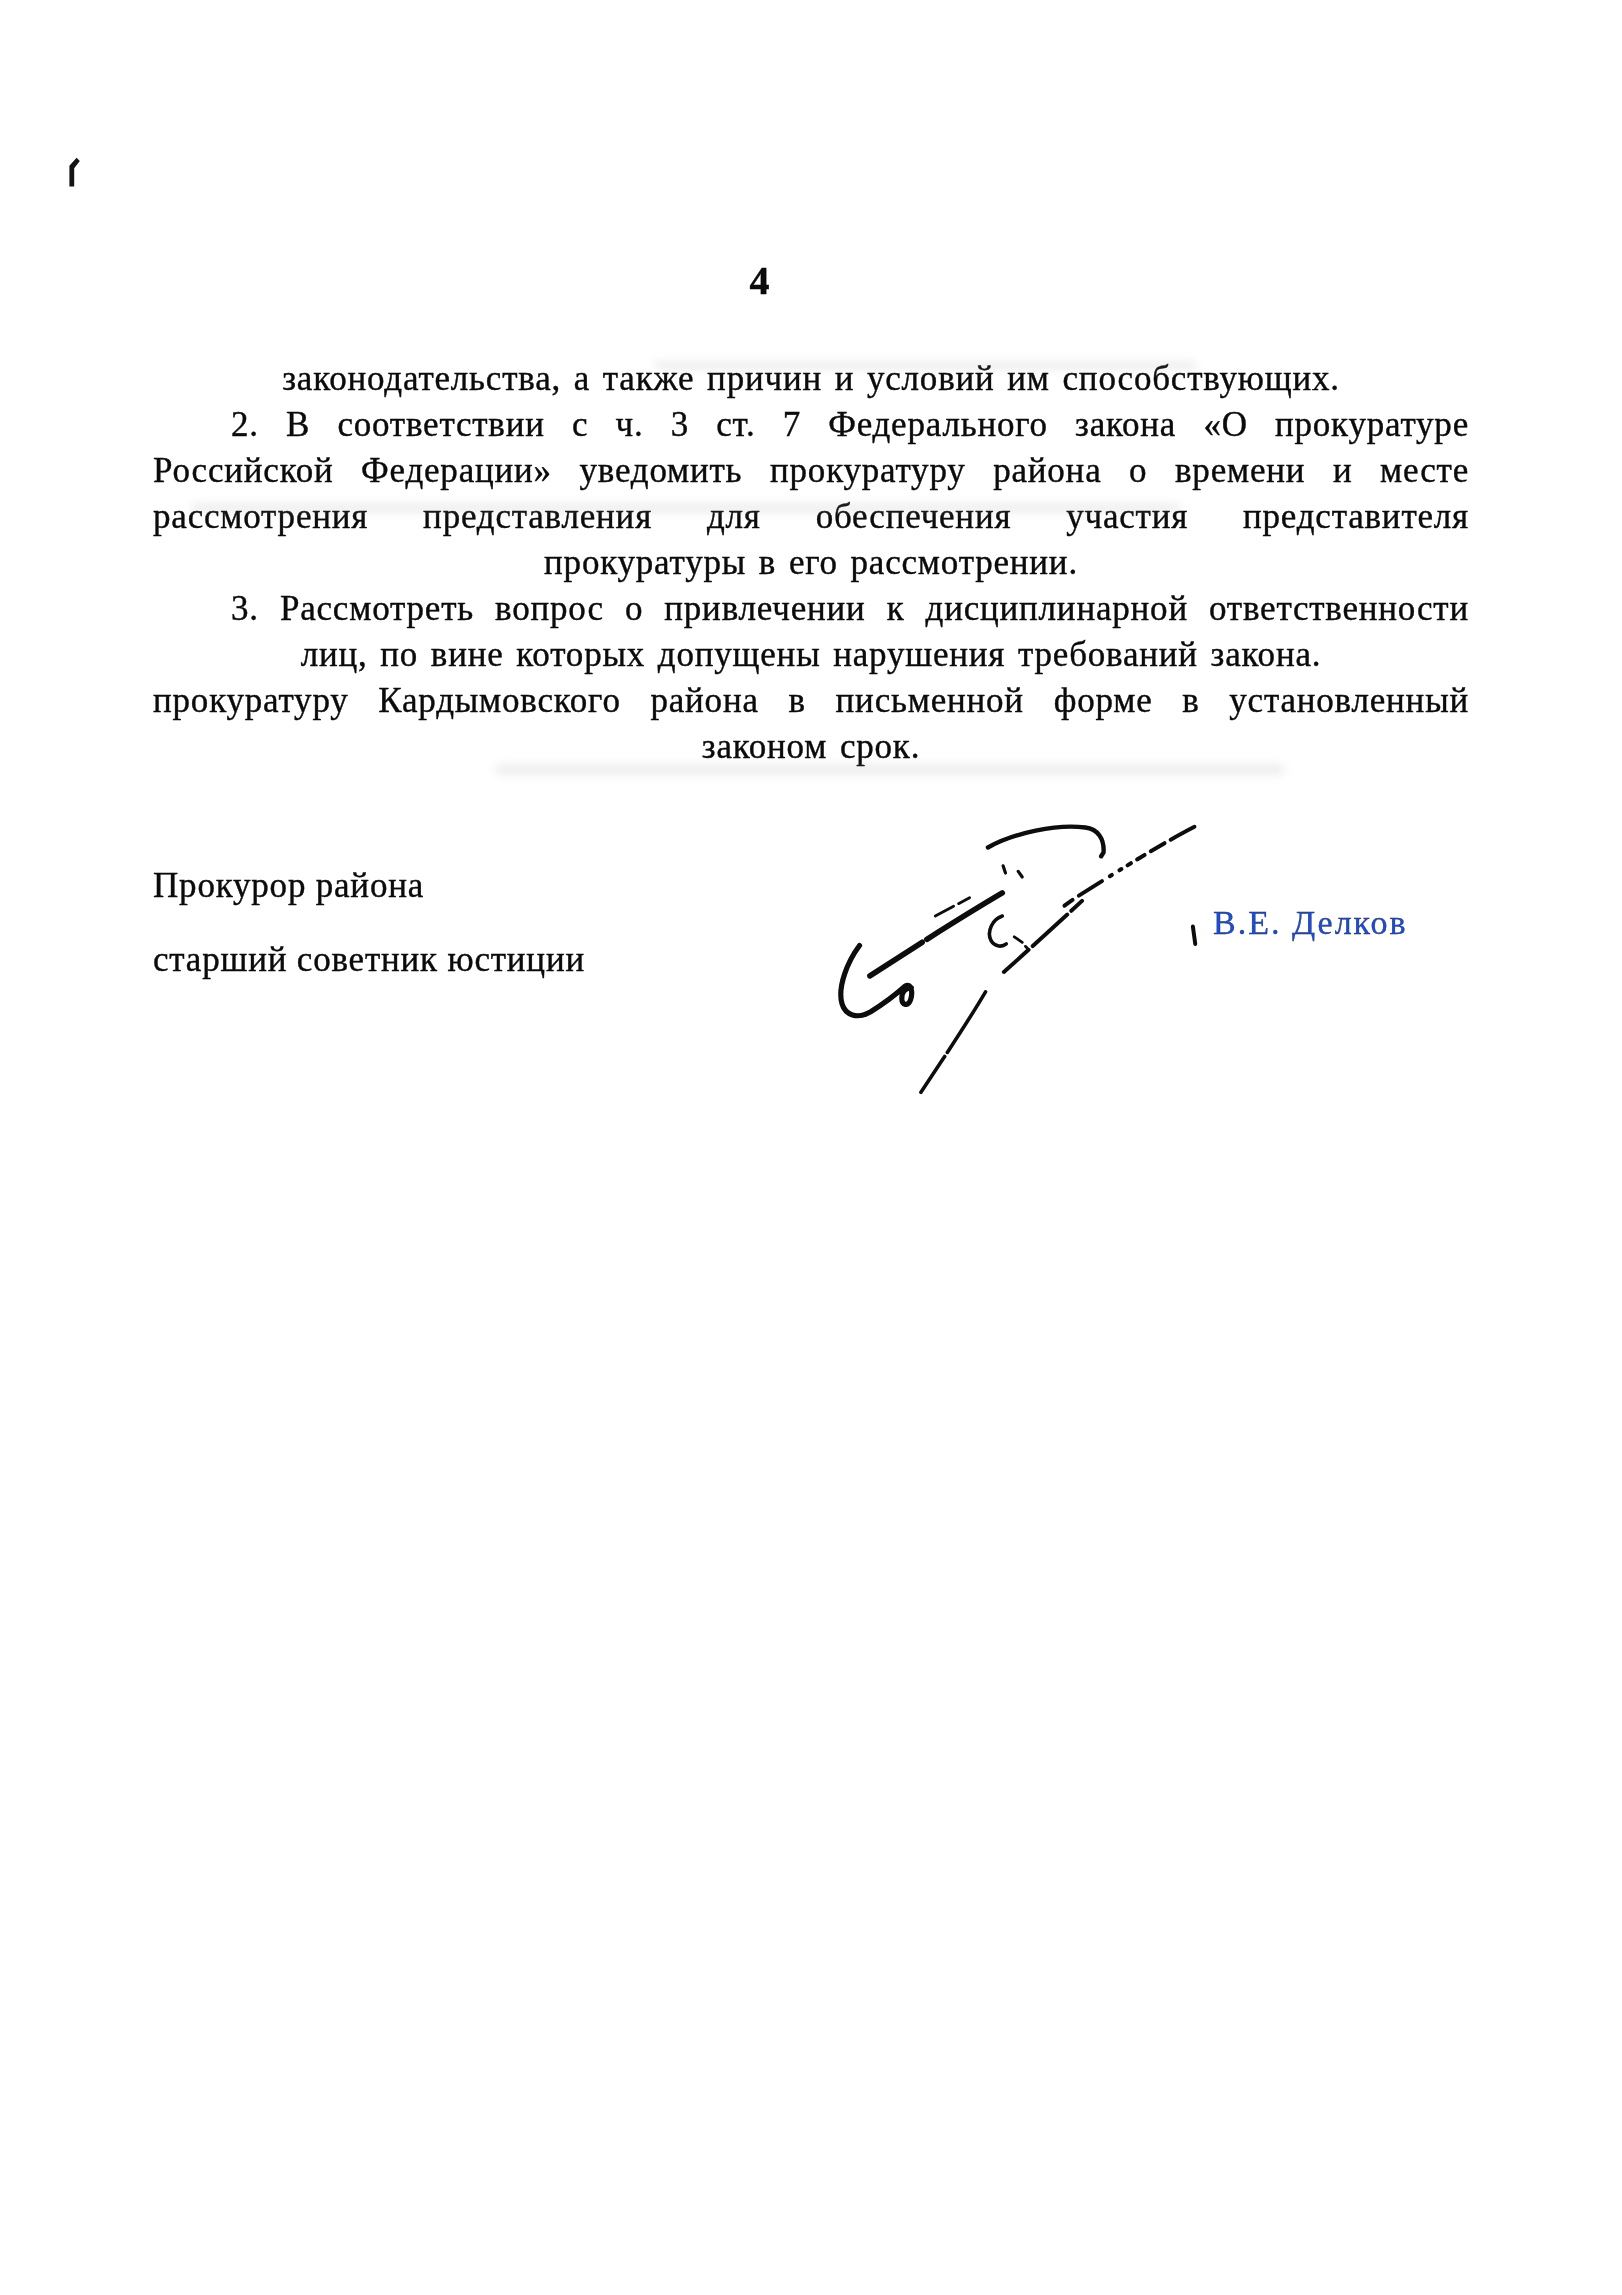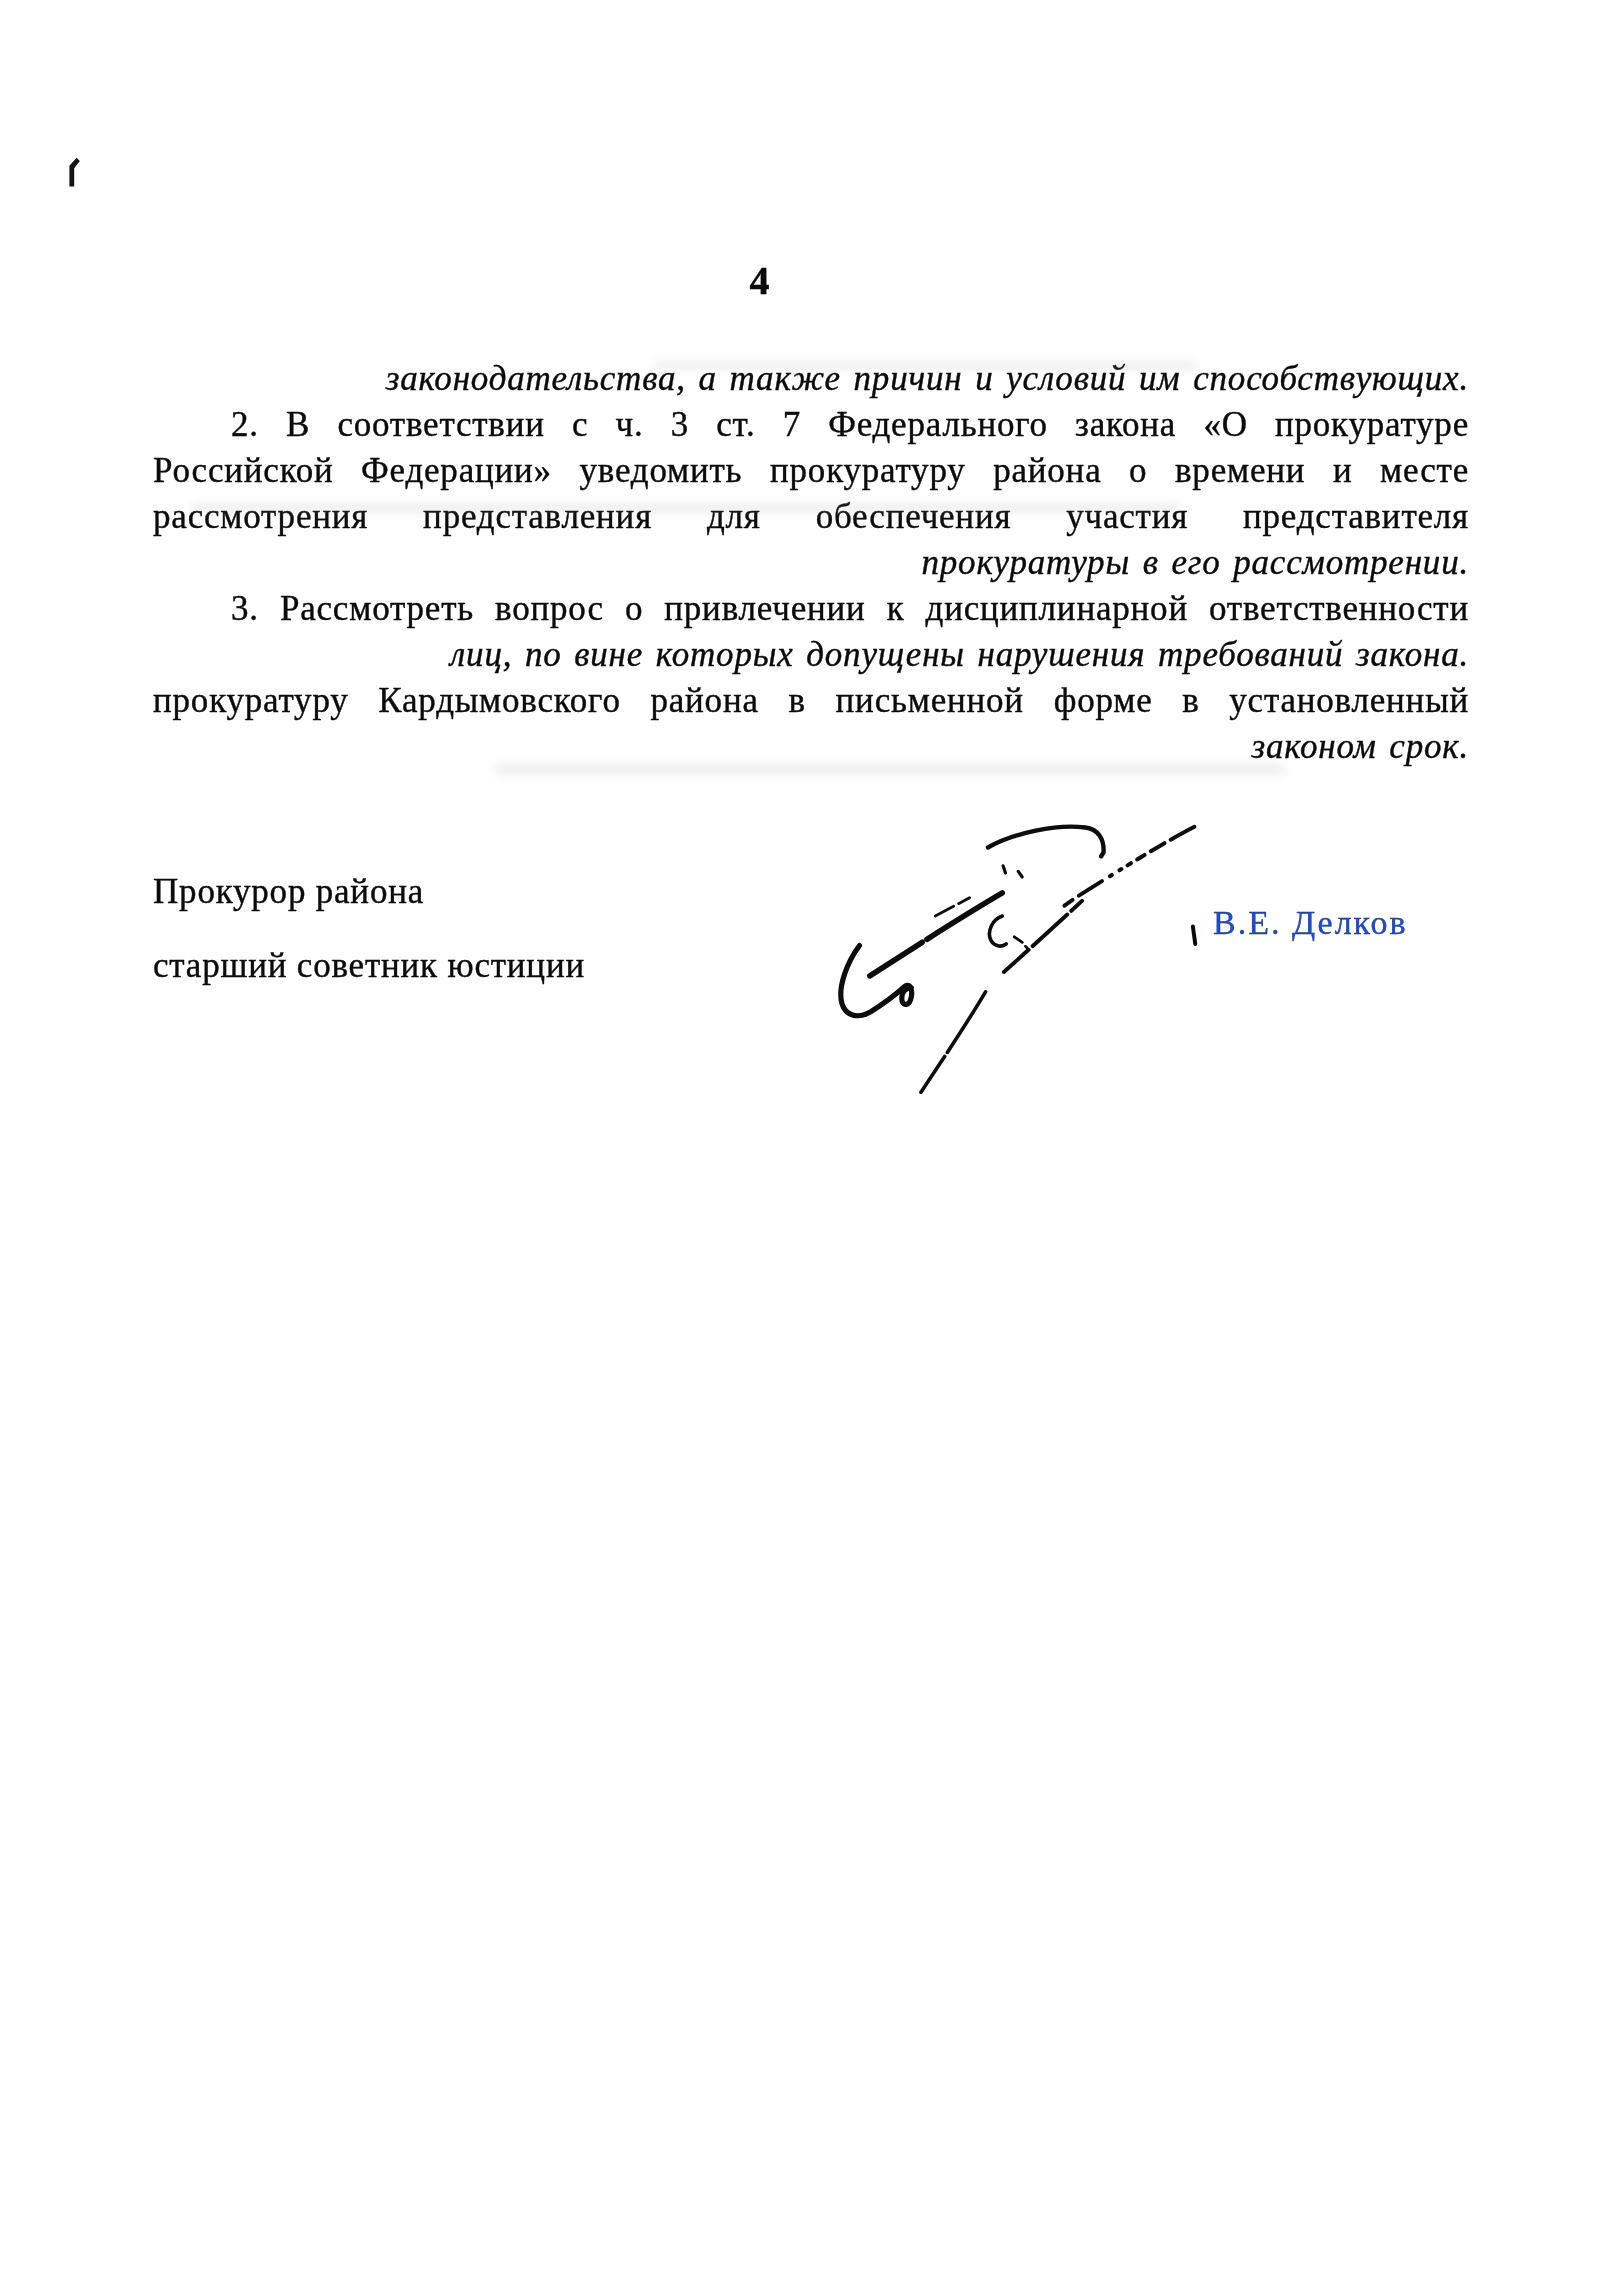--- a/index.html
+++ b/index.html
@@ -23,24 +23,24 @@
     font-size:40px;font-weight:700;text-align:center;
     letter-spacing:0.8px;
   }
   .bodytext{
     position:absolute;left:153px;top:356px;width:1316px;
     font-size:35px;line-height:46px;letter-spacing:0.8px;word-spacing:3.2px;
   }
   .ln{min-height:46px;}
   .ln.j{text-align:justify;text-align-last:justify;}
   .ln.f{text-indent:78px;}
-  .ln.l{text-align:right;font-style:italic;}
+  .ln.l{text-align:center;}
   .sigline{
     position:absolute;left:153px;
-    font-size:35px;line-height:43px;letter-spacing:0.8px;margin-top:6px;
+    font-size:35px;line-height:43px;letter-spacing:0.8px;
   }
   .sigline.t1{top:864px;}
   .sigline.t2{top:938px;}
   .signame{
     position:absolute;left:1213px;top:902px;
     font-size:34px;line-height:41px;letter-spacing:2px;
     color:#1d4ed8;
     -webkit-text-stroke:0.3px #333;
     filter:blur(0.4px) contrast(1.05);
   }

